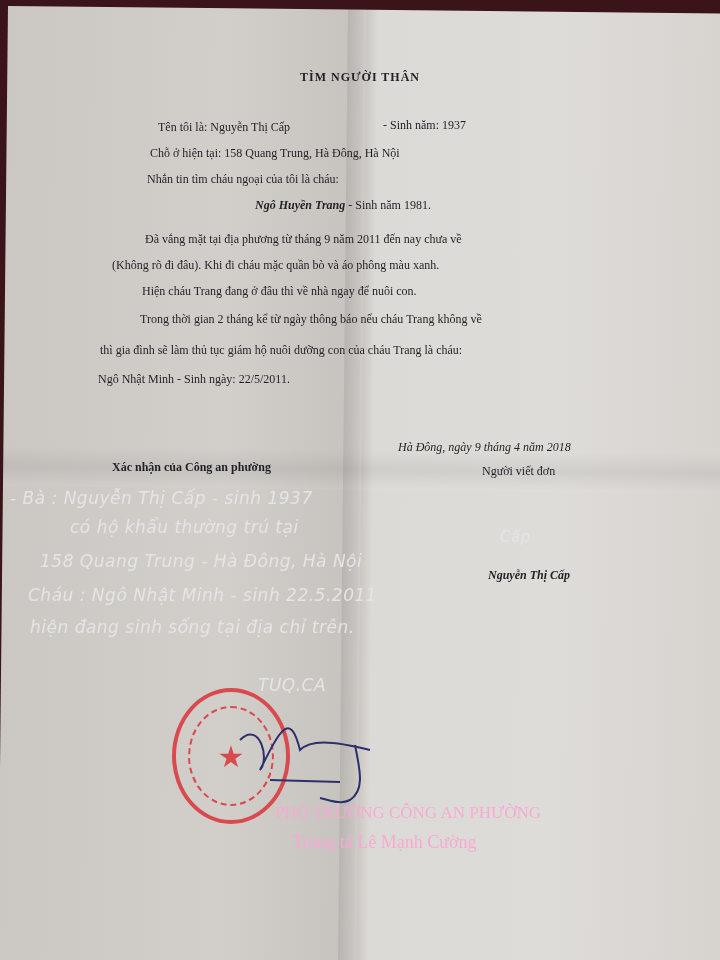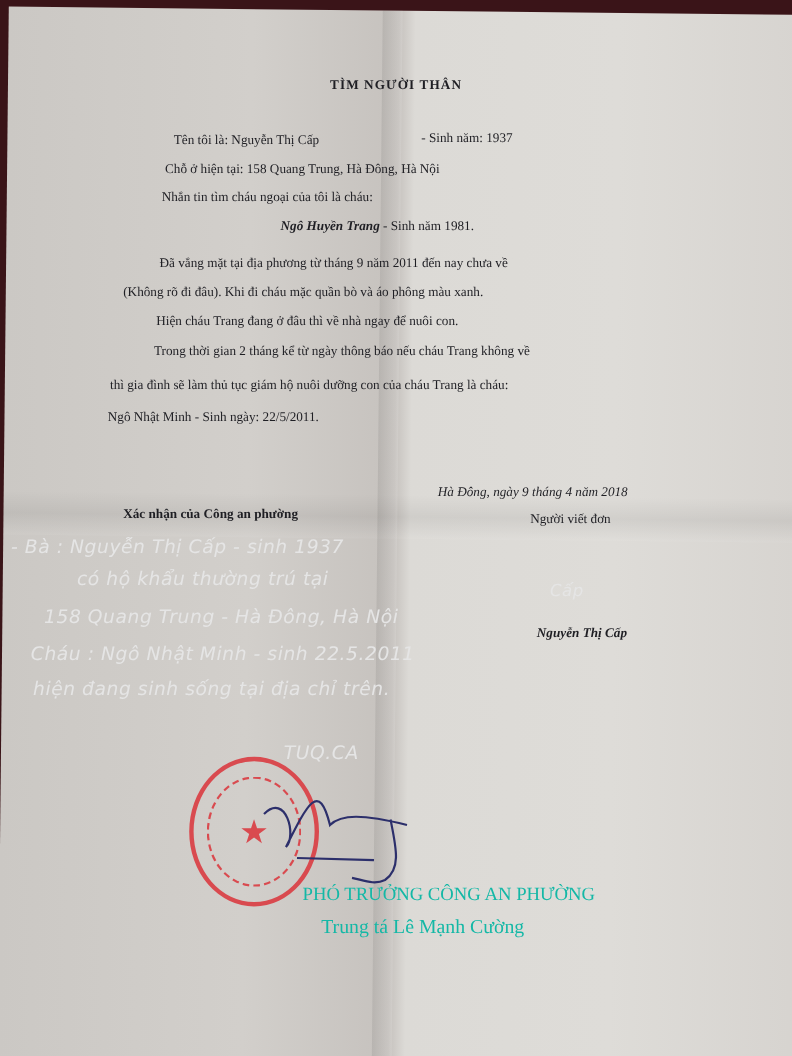--- a/index.html
+++ b/index.html
@@ -25,21 +25,21 @@
   .t { position:absolute; color:#1f1f24; font-size:12px; white-space:nowrap; }
   .title { left:300px; top:70px; font-size:12px; font-weight:bold; letter-spacing:1px; }
   .bold { font-weight:bold; }
   .ital { font-style:italic; }
   .hand {
     position:absolute; white-space:nowrap;
     font-family:"DejaVu Sans", sans-serif; font-style:italic;
     color:#e5e5e5; font-size:17px; letter-spacing:0.5px;
   }
   .red {
-    position:absolute; white-space:nowrap; color:#14b8a6; font-size:17px;
+    position:absolute; white-space:nowrap; color:#f9a8d4; font-size:17px;
   }
   .stamp {
     position:absolute; left:172px; top:688px; width:118px; height:136px;
     border:4px solid #d94a4f; border-radius:50%;
     box-sizing:border-box;
   }
   .stamp-inner {
     position:absolute; left:12px; top:14px; right:12px; bottom:14px;
     border:2px dashed #d94a4f; border-radius:50%;
   }

